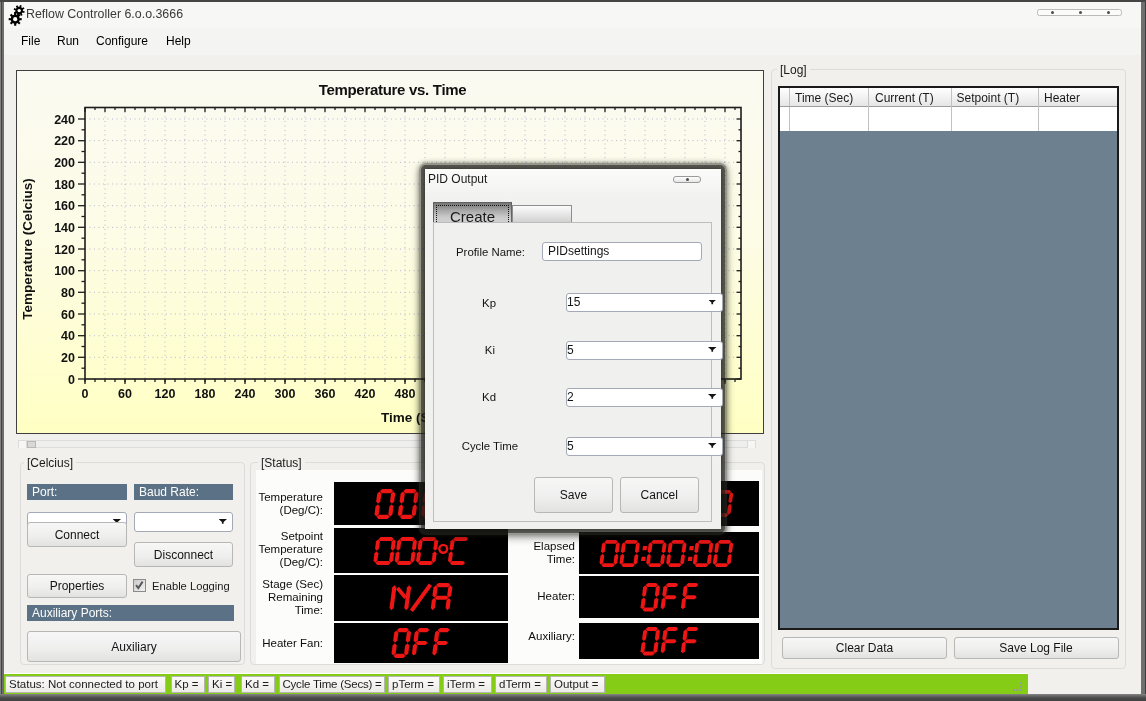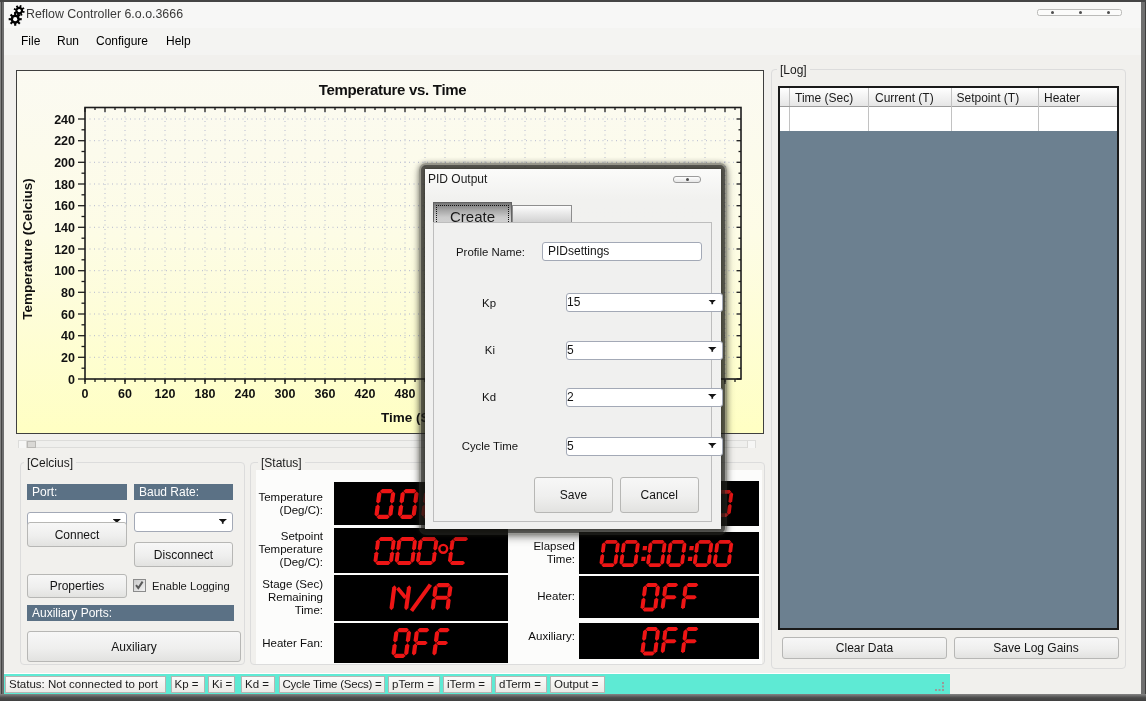--- a/index.html
+++ b/index.html
@@ -18,21 +18,21 @@
 #hscroll { position:absolute; left:18px; top:440px; width:738px; height:8px; background:#efefed; border:1px solid #dcdcda; }
 .gbox { position:absolute; border:1px solid #dcdcdc; border-radius:4px; }
 .glabel { position:absolute; background:#f1f0ed; padding:0 3px; font-size:12px; color:#1a1a1a; }
 .hdr { position:absolute; background:#5b7185; color:#fdfdfd; font-size:12px; line-height:16px; padding-left:5px; }
 .combo { position:absolute; background:#fff; border:1px solid #a3a9b6; border-radius:3px; }
 .combo .arr, .dcombo .arr { position:absolute; right:5px; top:50%; margin-top:-3px; width:8.5px; height:5.5px; background:#141414; clip-path:polygon(0% 0%, 100% 0%, 60% 55%, 60% 85%, 40% 85%, 40% 55%); }
 .btn { position:absolute; background:linear-gradient(#f7f7f7,#efefee 55%,#e2e2e0); border:1px solid #b7b7b5; border-radius:3px; font-size:12px; color:#141414; text-align:center; }
 .btn span { position:absolute; left:0; right:0; top:50%; transform:translateY(-52%); }
 .lcd { position:absolute; background:#000; }
 .slabel { position:absolute; font-size:11.5px; color:#0d0d0d; text-align:right; line-height:13px; }
-#statusbar { position:absolute; left:4px; top:673px; width:946px; height:21px; background:#5eead4; border-top:1px solid #fff; }
+#statusbar { position:absolute; left:4px; top:673px; width:1024px; height:21px; background:#84cc16; border-top:1px solid #fff; }
 .sseg { position:absolute; top:2px; height:17px; background:linear-gradient(#fbfbfa,#eceae6); border:1px solid #b5b5b3; font-size:11.5px; color:#1c1c1c; line-height:15px; padding-left:3px; white-space:nowrap; overflow:hidden; }
 #dialog { position:absolute; left:419px; top:163px; width:308px; height:372px; border-radius:7px; background:rgba(52,52,45,0.50); box-shadow:0 0 5px rgba(40,40,30,0.45), 0 3px 8px rgba(0,0,0,0.30); }
 #dlg-c { position:absolute; left:6px; top:6px; width:296px; height:360px; box-shadow:0 0 4px rgba(10,10,8,0.55); background:linear-gradient(#fbfbfa,#f1f1ef 30px,#f0f0ef); }
 .tab { position:absolute; font-size:12px; text-align:center; }
 .fld-label { position:absolute; font-size:11.4px; color:#141414; text-align:right; }
 .dcombo { position:absolute; left:123px; width:156.5px; height:19px; background:#fff; border:1px solid #a3a9b6; border-radius:3px; font-size:12px; line-height:17px; padding-left:0; color:#141414;margin-left:18px; }
 
 </style></head><body>
 <div id="frame-left"></div>
 <div id="frame-right"></div>
@@ -604,21 +604,21 @@
  <div class="abs" style="left:258px;top:0;width:1px;height:43px;background:#c2c2c2"></div>
  <div class="abs" style="left:15px;top:3px;font-size:12px">Time (Sec)</div>
  <div class="abs" style="left:95px;top:3px;font-size:12px">Current (T)</div>
  <div class="abs" style="left:176.5px;top:3px;font-size:12px">Setpoint (T)</div>
  <div class="abs" style="left:264px;top:3px;font-size:12px">Heater</div>
 </div>
 <div class="btn" style="left:782px;top:637px;width:165px;height:22px">
     <span>Clear Data</span>
   </div>
 <div class="btn" style="left:953.5px;top:637px;width:165px;height:22px">
-    <span>Save Log Gains</span>
+    <span>Save Log File</span>
   </div>
 <div id="statusbar">
     <div class="sseg" style="left:1px;width:161px;">Status: Not connected to port</div>
     <div class="sseg" style="left:166.5px;width:34.5px;">Kp =</div>
     <div class="sseg" style="left:204px;width:27px;">Ki =</div>
     <div class="sseg" style="left:237px;width:34px;">Kd =</div>
     <div class="sseg" style="left:274.5px;width:106px;letter-spacing:-0.22px;">Cycle Time (Secs) =</div>
     <div class="sseg" style="left:384px;width:52px;">pTerm =</div>
     <div class="sseg" style="left:439px;width:49px;">iTerm =</div>
     <div class="sseg" style="left:491px;width:52px;">dTerm =</div>

